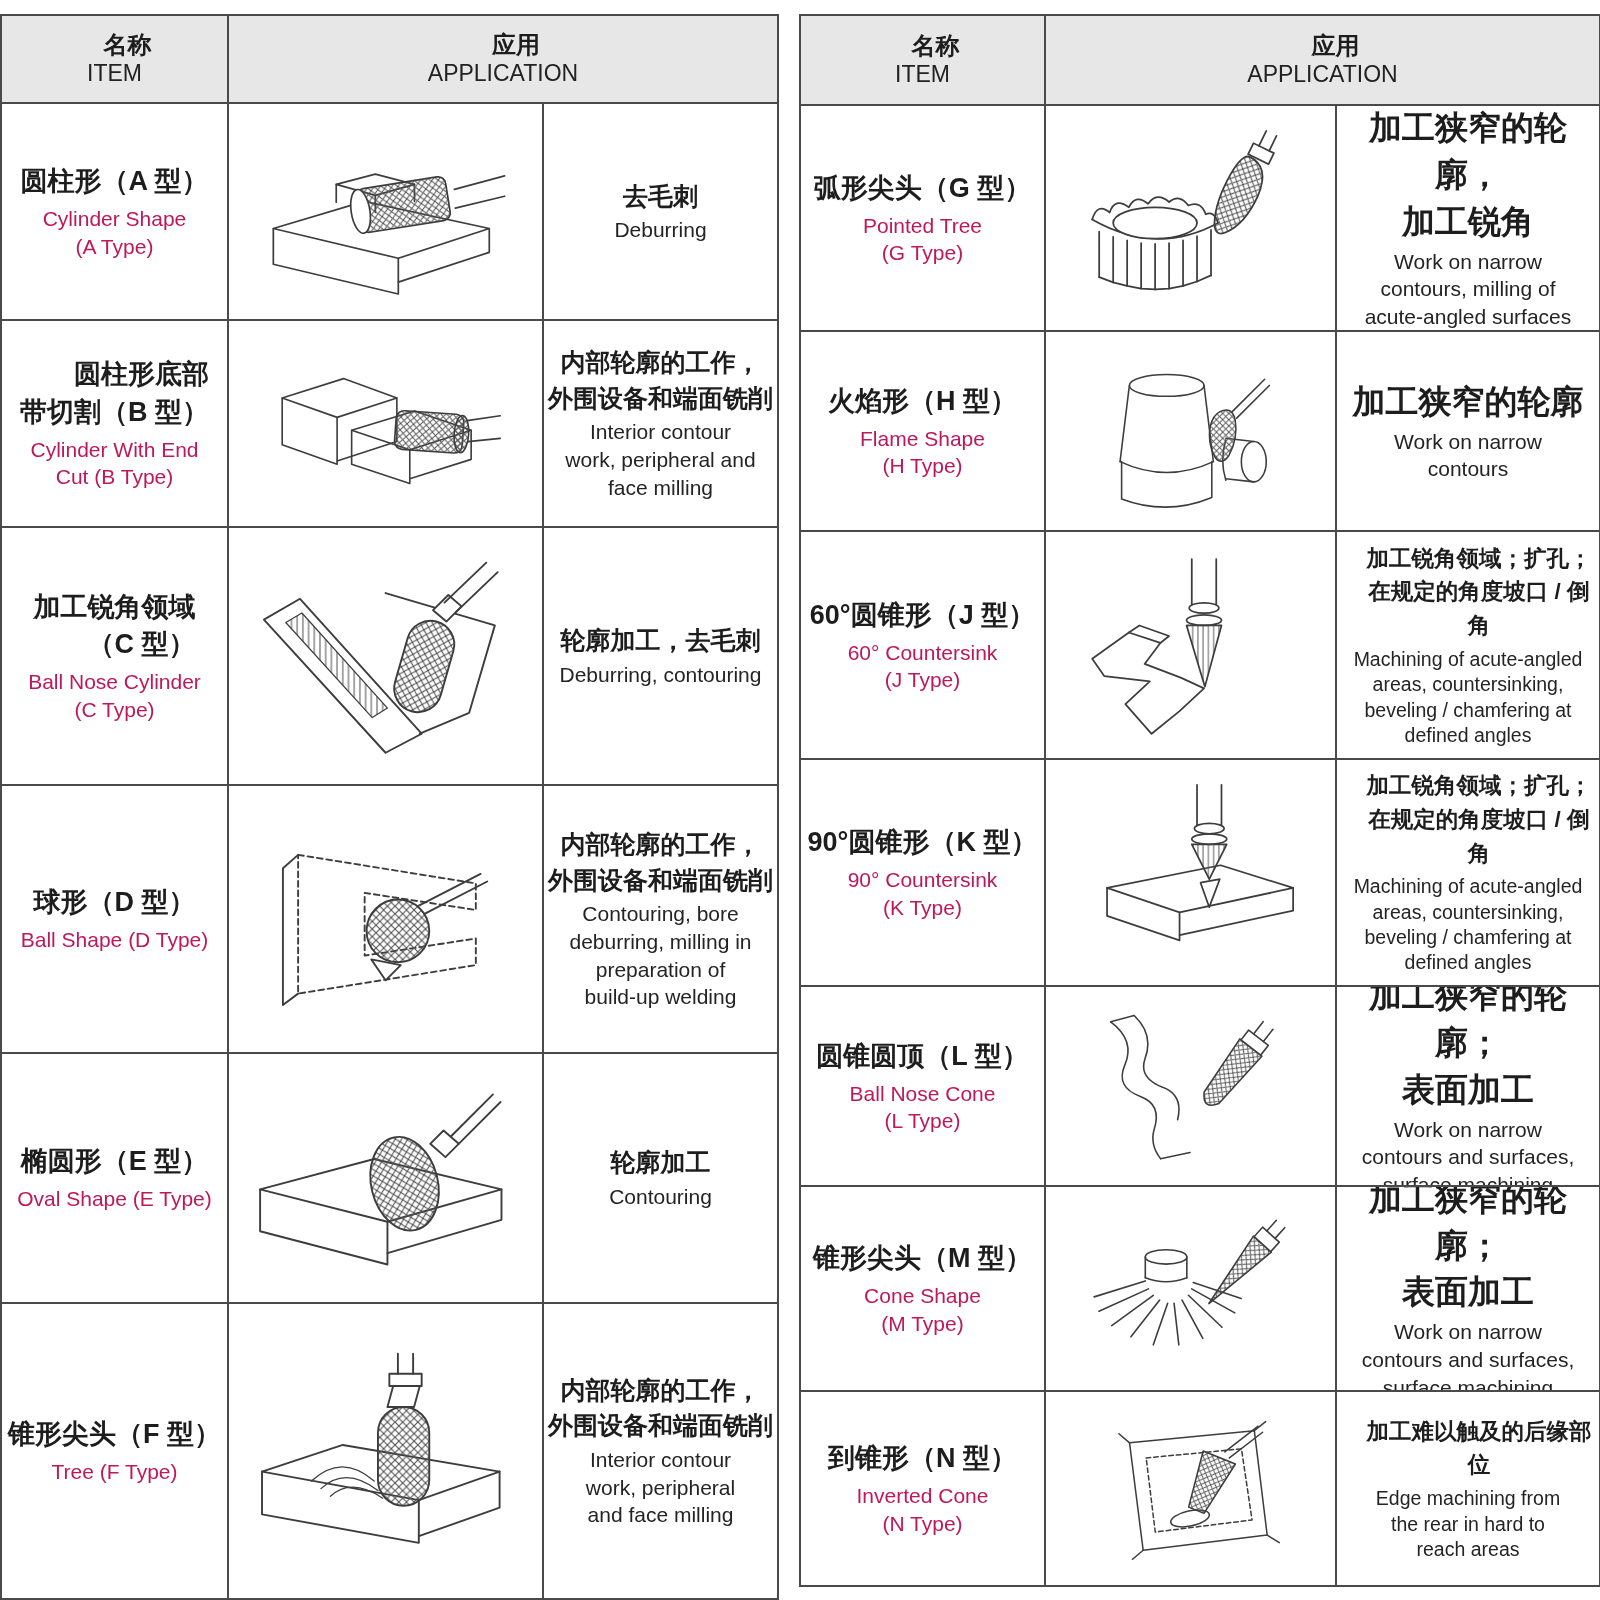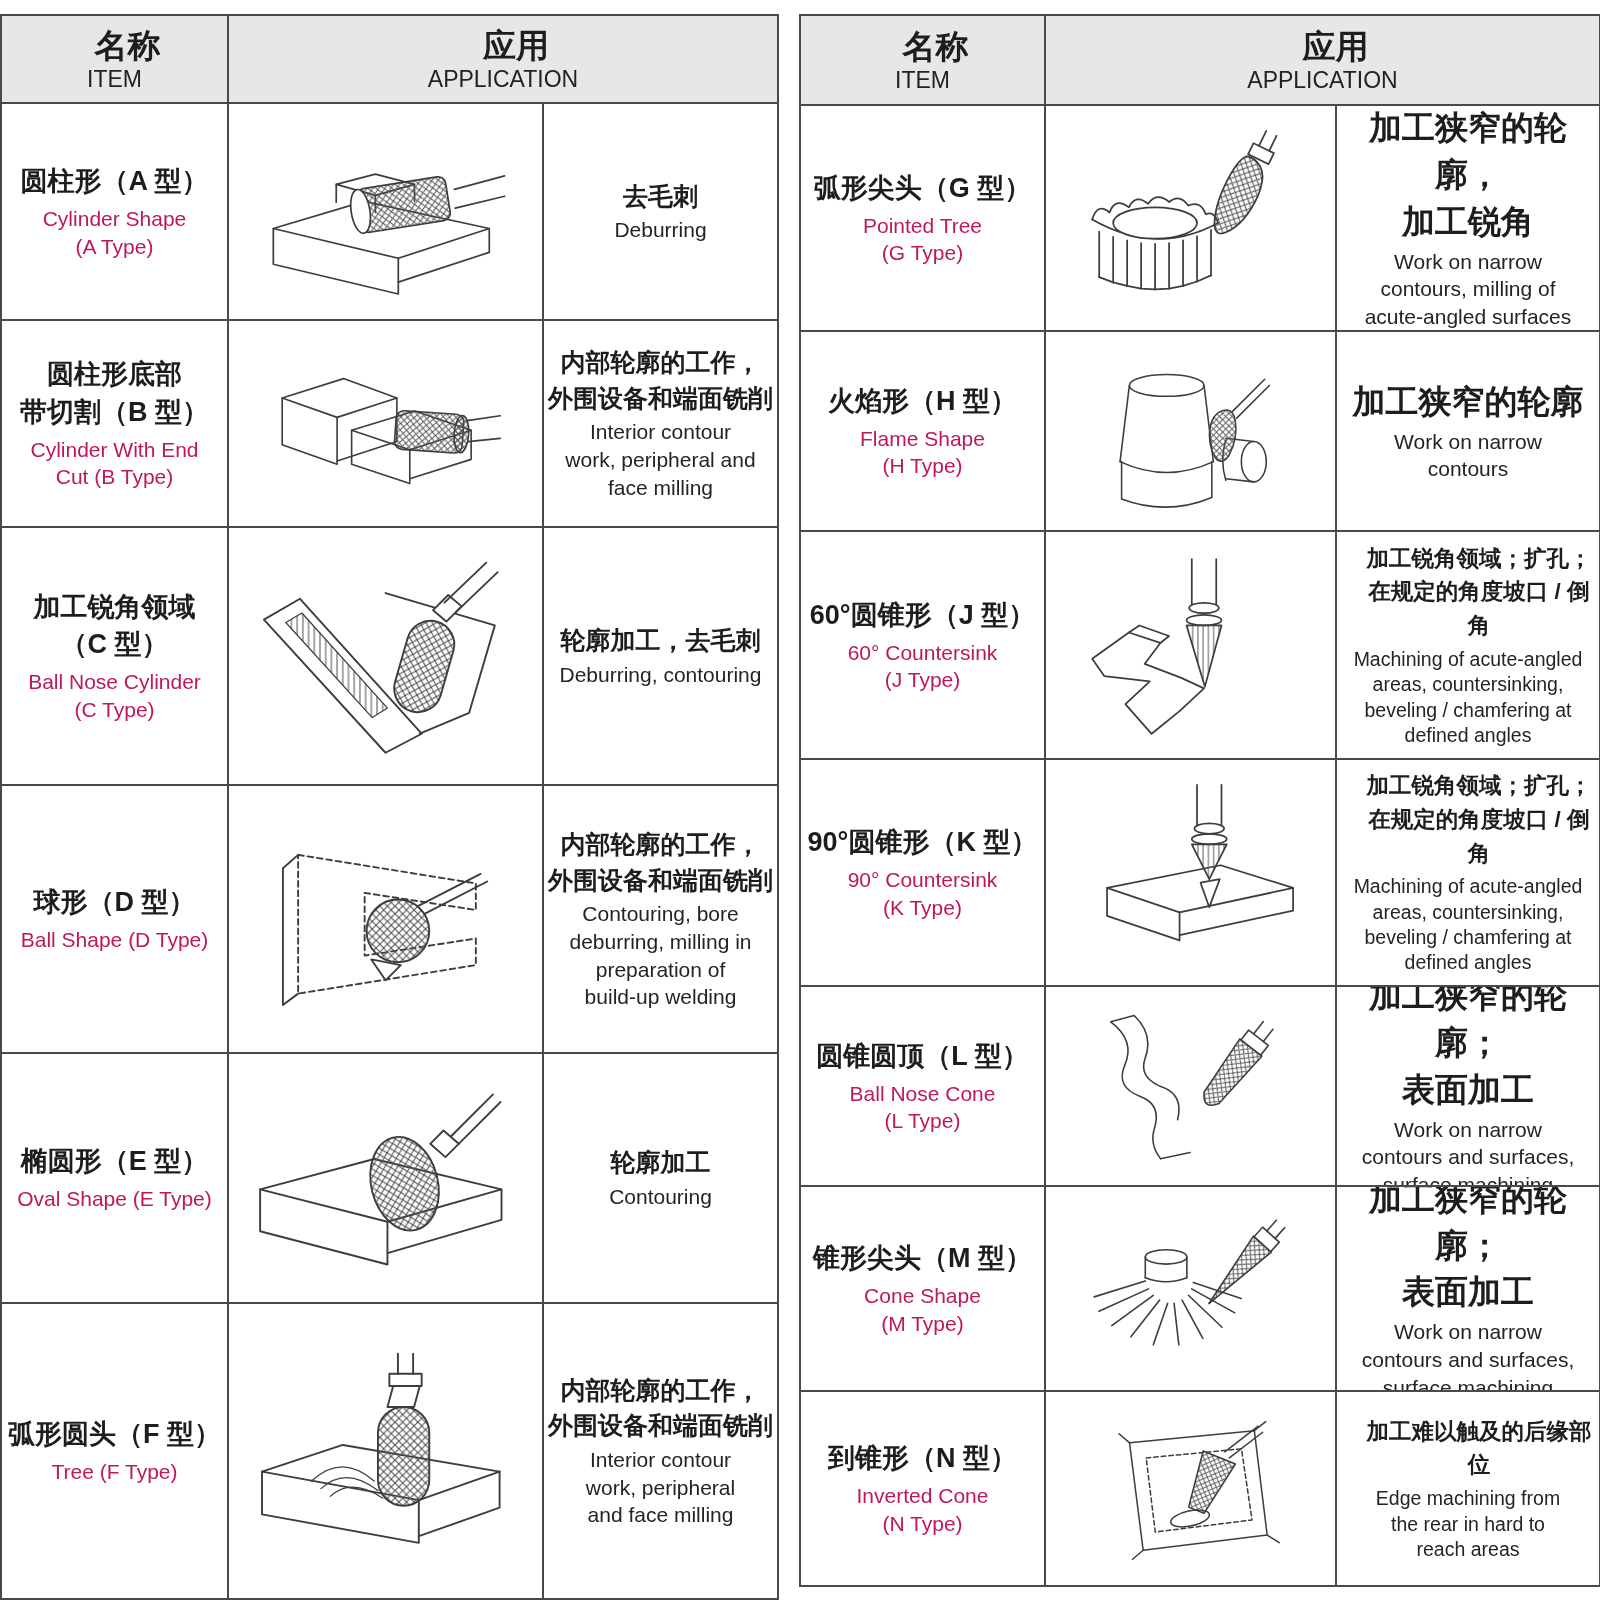--- a/index.html
+++ b/index.html
@@ -11,25 +11,25 @@
             grid-template-rows:88px 217px 207px 258px 268px 250px 1fr;}
   .tbl-right{left:799px;top:14px;width:798px;height:1569px;
             grid-template-columns:245px 291px 1fr;
             grid-template-rows:90px 226px 200px 228px 227px 200px 205px 1fr;}
   .cell{border-right:2px solid #4a4a4a;border-bottom:2px solid #4a4a4a;
         display:flex;flex-direction:column;align-items:center;justify-content:center;
         text-align:center;padding:4px 2px;min-width:0;min-height:0;overflow:hidden;}
   .cell.lc{border-right:none;}
   .cell.lr{border-bottom:none;}
   .head{background:#e7e7e7;}
-  .head .zh{font-size:33px;font-weight:700;line-height:1.25;margin-left:26px;}
+  .head .zh{font-size:24px;font-weight:700;line-height:1.25;margin-left:26px;}
   .head .en{font-size:23px;line-height:1.2;color:#222;}
   .span2{grid-column:2/4;}
   .zh,.en{white-space:pre-line;}
-  .item .zh{font-size:27px;font-weight:700;line-height:1.38;}
+  .item .zh{font-size:27px;font-weight:700;line-height:1.38;text-align:right;}
   .item .en{font-size:21px;line-height:1.3;margin-top:5px;color:#be185d;}
   .app .zh{font-size:33px;font-weight:700;line-height:1.42;}
   .tbl-left .app .zh{font-size:25px;}
   .app .en{font-size:21px;line-height:1.32;margin-top:2px;color:#242424;}
   .app.small .zh{font-size:22.5px;line-height:1.5;margin-left:22px;}
   .app.small .en{font-size:19.5px;line-height:1.3;margin-top:4px;}
   .fig{padding:8px;}
   .fig svg{width:96%;height:94%;}
   .fig svg .s,.fig svg .sf,.fig svg .sh,.fig svg .sv{stroke:#3d3d3d;stroke-width:2;
         stroke-linejoin:round;stroke-linecap:round;}
@@ -181,21 +181,21 @@
         <path class="sf" d="M197,74 L211,60 L227,74 L213,88 Z"></path>
         <path class="s" d="M219,66 L263,22 M227,74 L271,30"></path>
       </svg>
     </div>
     <div class="cell app lc">
       <div class="zh">轮廓加工</div>
       <div class="en">Contouring</div>
     </div>
 
     <div class="cell item lr">
-      <div class="zh">弧形圆头（F 型）</div>
+      <div class="zh">锥形尖头（F 型）</div>
       <div class="en">Tree (F Type)</div>
     </div>
     <div class="cell fig lr">
       <svg viewBox="0 0 300 220">
         <path class="s" d="M20,132 L105,104 L270,132 L185,162 Z"></path>
         <path class="s" d="M20,132 L20,177 L185,207 L185,162"></path>
         <path class="s" d="M270,132 L270,170 L185,200"></path>
         <path class="s thin" d="M72,142 Q104,112 138,142 M82,150 Q108,126 142,152 M92,158 Q114,138 147,160"></path>
         <rect class="sh" x="142" y="64" width="54" height="104" rx="27"></rect>
         <path class="sf" d="M152,64 L158,42 L186,42 L180,64 Z"></path>

